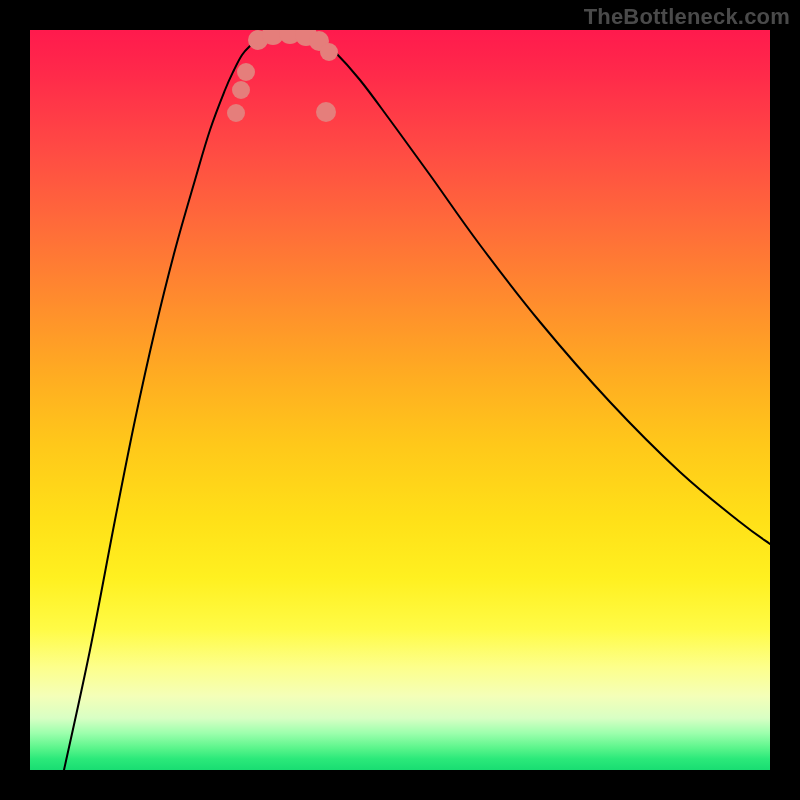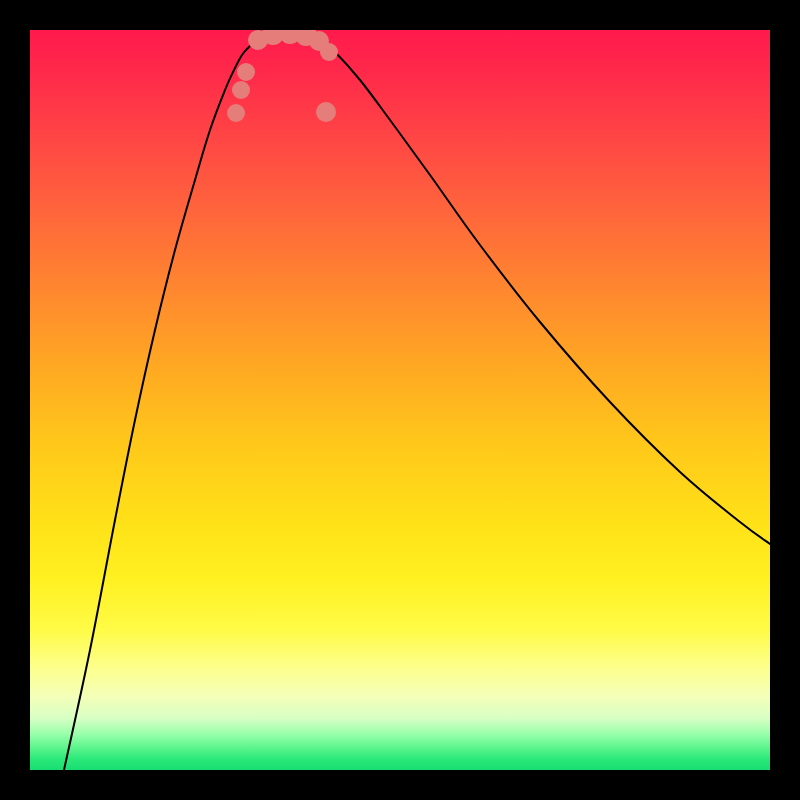--- a/index.html
+++ b/index.html
@@ -86,13 +86,14 @@
           <circle cx="228" cy="10" r="10" fill="#e57e7b" stroke="#db6a66" stroke-width="0"></circle>
           <circle cx="243" cy="4" r="11" fill="#e57e7b" stroke="#db6a66" stroke-width="0"></circle>
           <circle cx="260" cy="3" r="11" fill="#e57e7b" stroke="#db6a66" stroke-width="0"></circle>
           <circle cx="276" cy="5" r="11" fill="#e57e7b" stroke="#db6a66" stroke-width="0"></circle>
           <circle cx="289" cy="11" r="10" fill="#e57e7b" stroke="#db6a66" stroke-width="0"></circle>
           <circle cx="299" cy="22" r="9" fill="#e57e7b" stroke="#db6a66" stroke-width="0"></circle>
           <circle cx="296" cy="82" r="10" fill="#e57e7b" stroke="#db6a66" stroke-width="0"></circle>
         </g>
     </svg>
   </div>
+  <div class="watermark">TheBottleneck.com</div>
 </div>
 
 </body></html>

